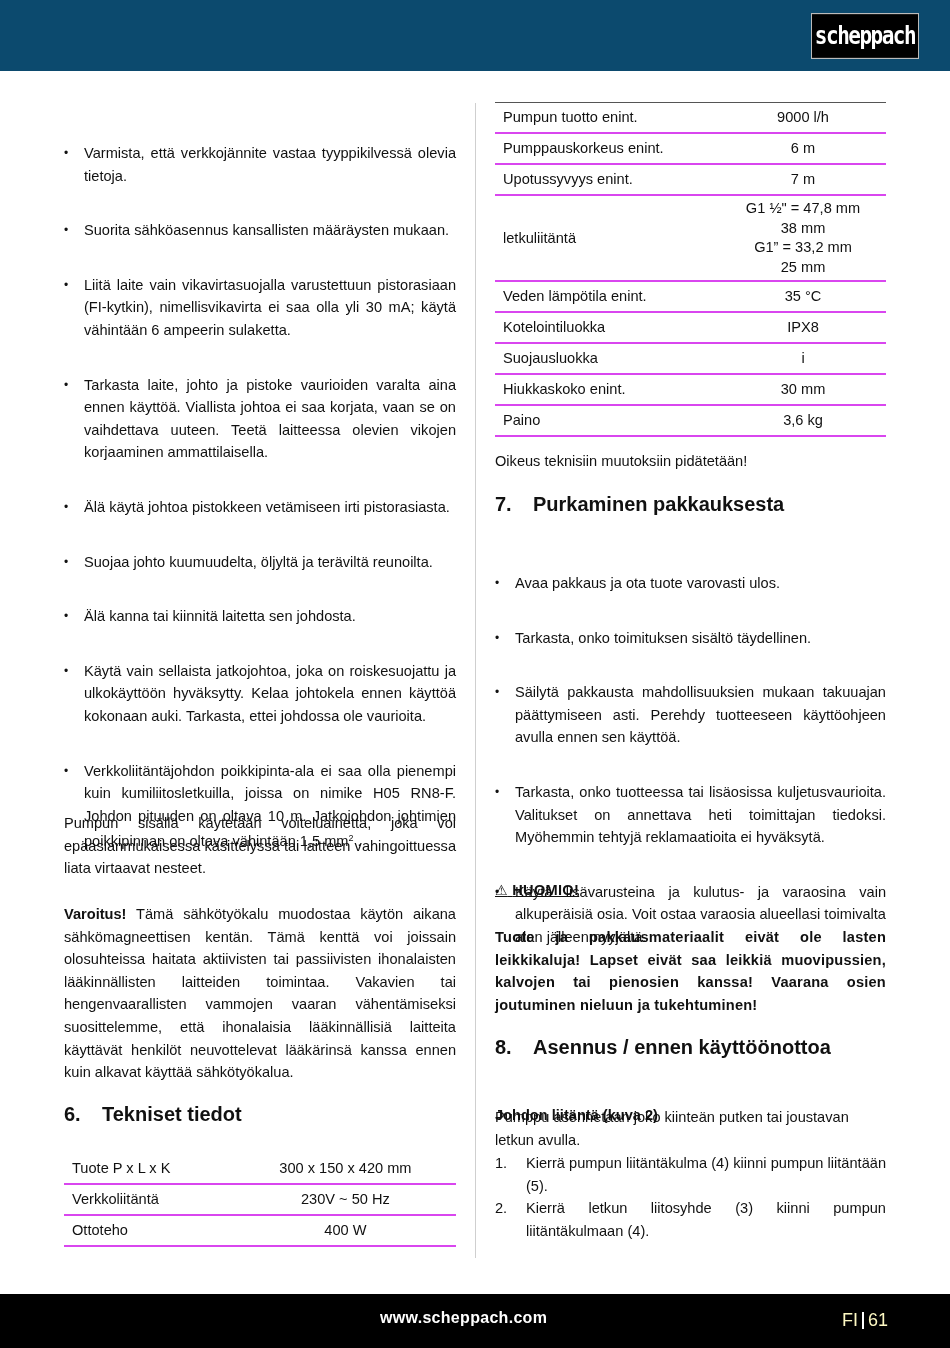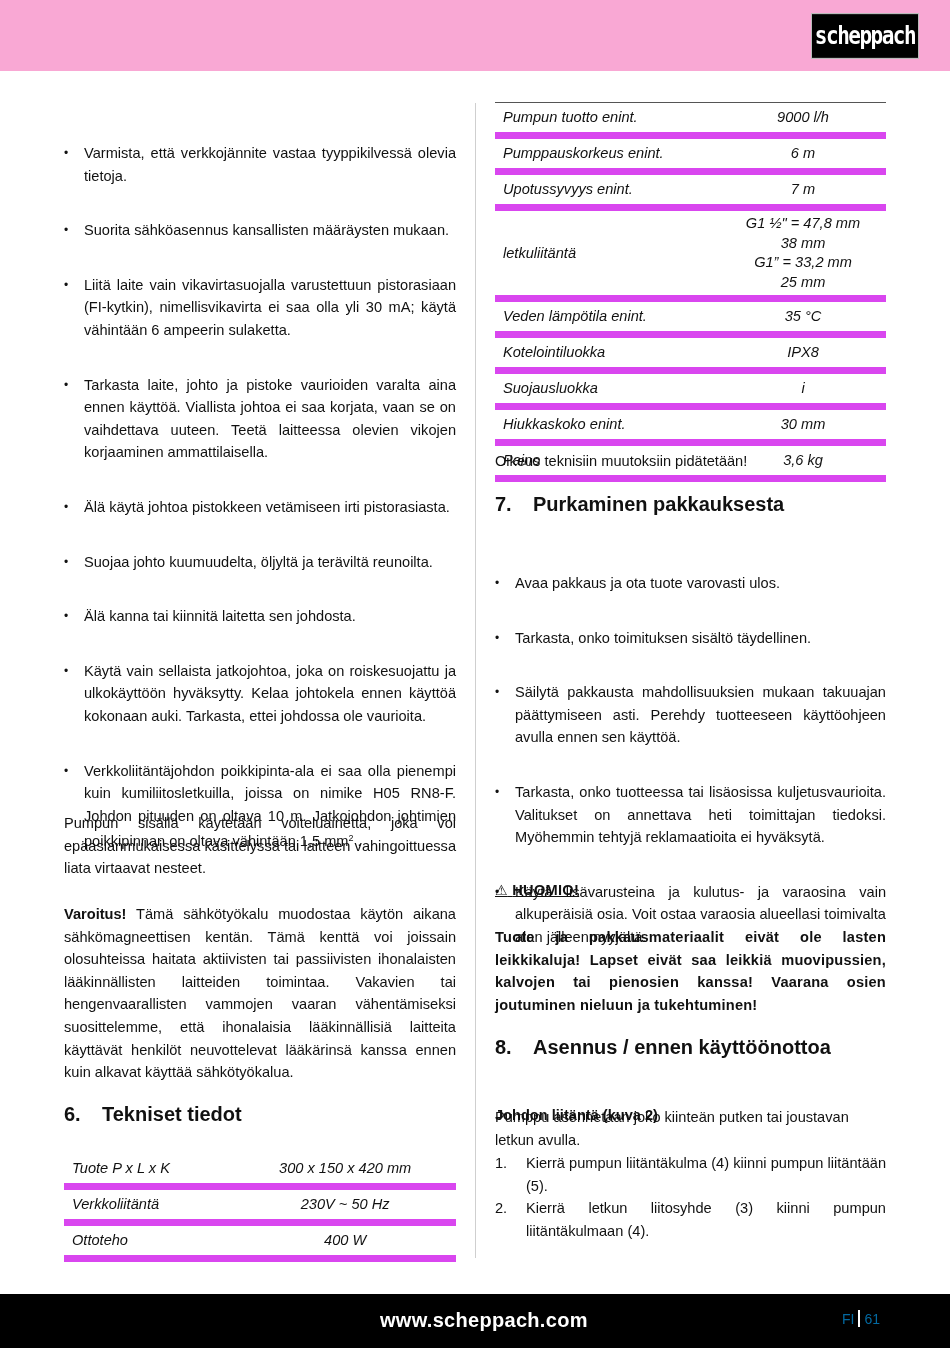--- a/index.html
+++ b/index.html
@@ -1,19 +1,19 @@
 <!DOCTYPE html>
 <html><head>
 <meta charset="utf-8">
 <style>
   * { box-sizing: border-box; margin: 0; padding: 0; }
   html, body { width: 950px; height: 1348px; background: #ffffff; overflow: hidden; }
   body { position: relative; font-family: "Liberation Sans", sans-serif; color: #111; font-size: 14.6px; }
 
-  .top-bar { position: absolute; left: 0; top: 0; width: 950px; height: 71px; background: #f9a8d4; }
+  .top-bar { position: absolute; left: 0; top: 0; width: 950px; height: 71px; background: #0c4a6e; }
   .logo { position: absolute; left: 811px; top: 16px; width: 108px; height: 40px; background: #000; border: 1px solid #bbb;
           color: #fff; font-family: "DejaVu Sans Mono", monospace; font-weight: bold; font-size: 21px; letter-spacing: -1.5px;
           display: flex; align-items: center; justify-content: center; transform: scaleY(1.15); }
 
   .col-divider { position: absolute; left: 475px; top: 103px; width: 1px; height: 1155px; background: #cfcfcf; }
 
   .col { position: absolute; top: 0; }
   .col-left { left: 64px; width: 392px; }
   .col-right { left: 495px; width: 391px; }
 
@@ -25,34 +25,34 @@
   ul.bullets li::before { content: "•"; position: absolute; left: 0; top: 0; font-size: 12px; }
 
   ol.steps { list-style: none; }
   ol.steps li { position: relative; padding-left: 31px; text-align: justify; }
   ol.steps li .num { position: absolute; left: 0; top: 0; }
 
   .section-title { font-size: 20px; font-weight: bold; display: flex; }
   .section-title .num { width: 38px; }
 
   table.spec { border-collapse: collapse; width: 100%; }
-  table.spec td { padding: 4px 8px; line-height: 21px; border-bottom: 7px solid #d946ef; vertical-align: middle; font-style: italic; }
+  table.spec td { padding: 4px 8px; line-height: 21px; border-bottom: 2px solid #d946ef; vertical-align: middle; }
   table.spec tr:first-child td { border-top: 1px solid #555; }
   table.spec td.val { text-align: center; }
   table.spec td.multi { line-height: 19.5px; padding-top: 3px; padding-bottom: 3px; }
 
   .bold { font-weight: bold; margin-top: 20px; }
   .warn-head { font-weight: bold; letter-spacing: 0.3px; }
   .warn-body { font-weight: bold; text-align: justify; letter-spacing: 0.2px; }
 
   sup { font-size: 9px; vertical-align: 5px; }
 
   .footer { position: absolute; left: 0; top: 1294px; width: 950px; height: 54px; background: #000; }
-  .footer-url { position: absolute; left: 380px; top: 15px; color: #fff; font-size: 20px; font-weight: bold; letter-spacing: 0.3px; }
-  .footer-page { position: absolute; left: 842px; top: 16px; color: #0369a1; font-size: 14px; }
+  .footer-url { position: absolute; left: 380px; top: 15px; color: #fff; font-size: 16px; font-weight: bold; letter-spacing: 0.3px; }
+  .footer-page { position: absolute; left: 842px; top: 16px; color: #fef9c3; font-size: 18px; }
   .footer-page .sep { display: inline-block; width: 2px; height: 17px; background: #fff; vertical-align: -3px; margin: 0 4px 0 4px; }
 </style>
 </head>
 <body>
 
 <div class="top-bar">
   <div class="logo">scheppach</div>
 </div>
 
 <div class="col-divider"></div>

